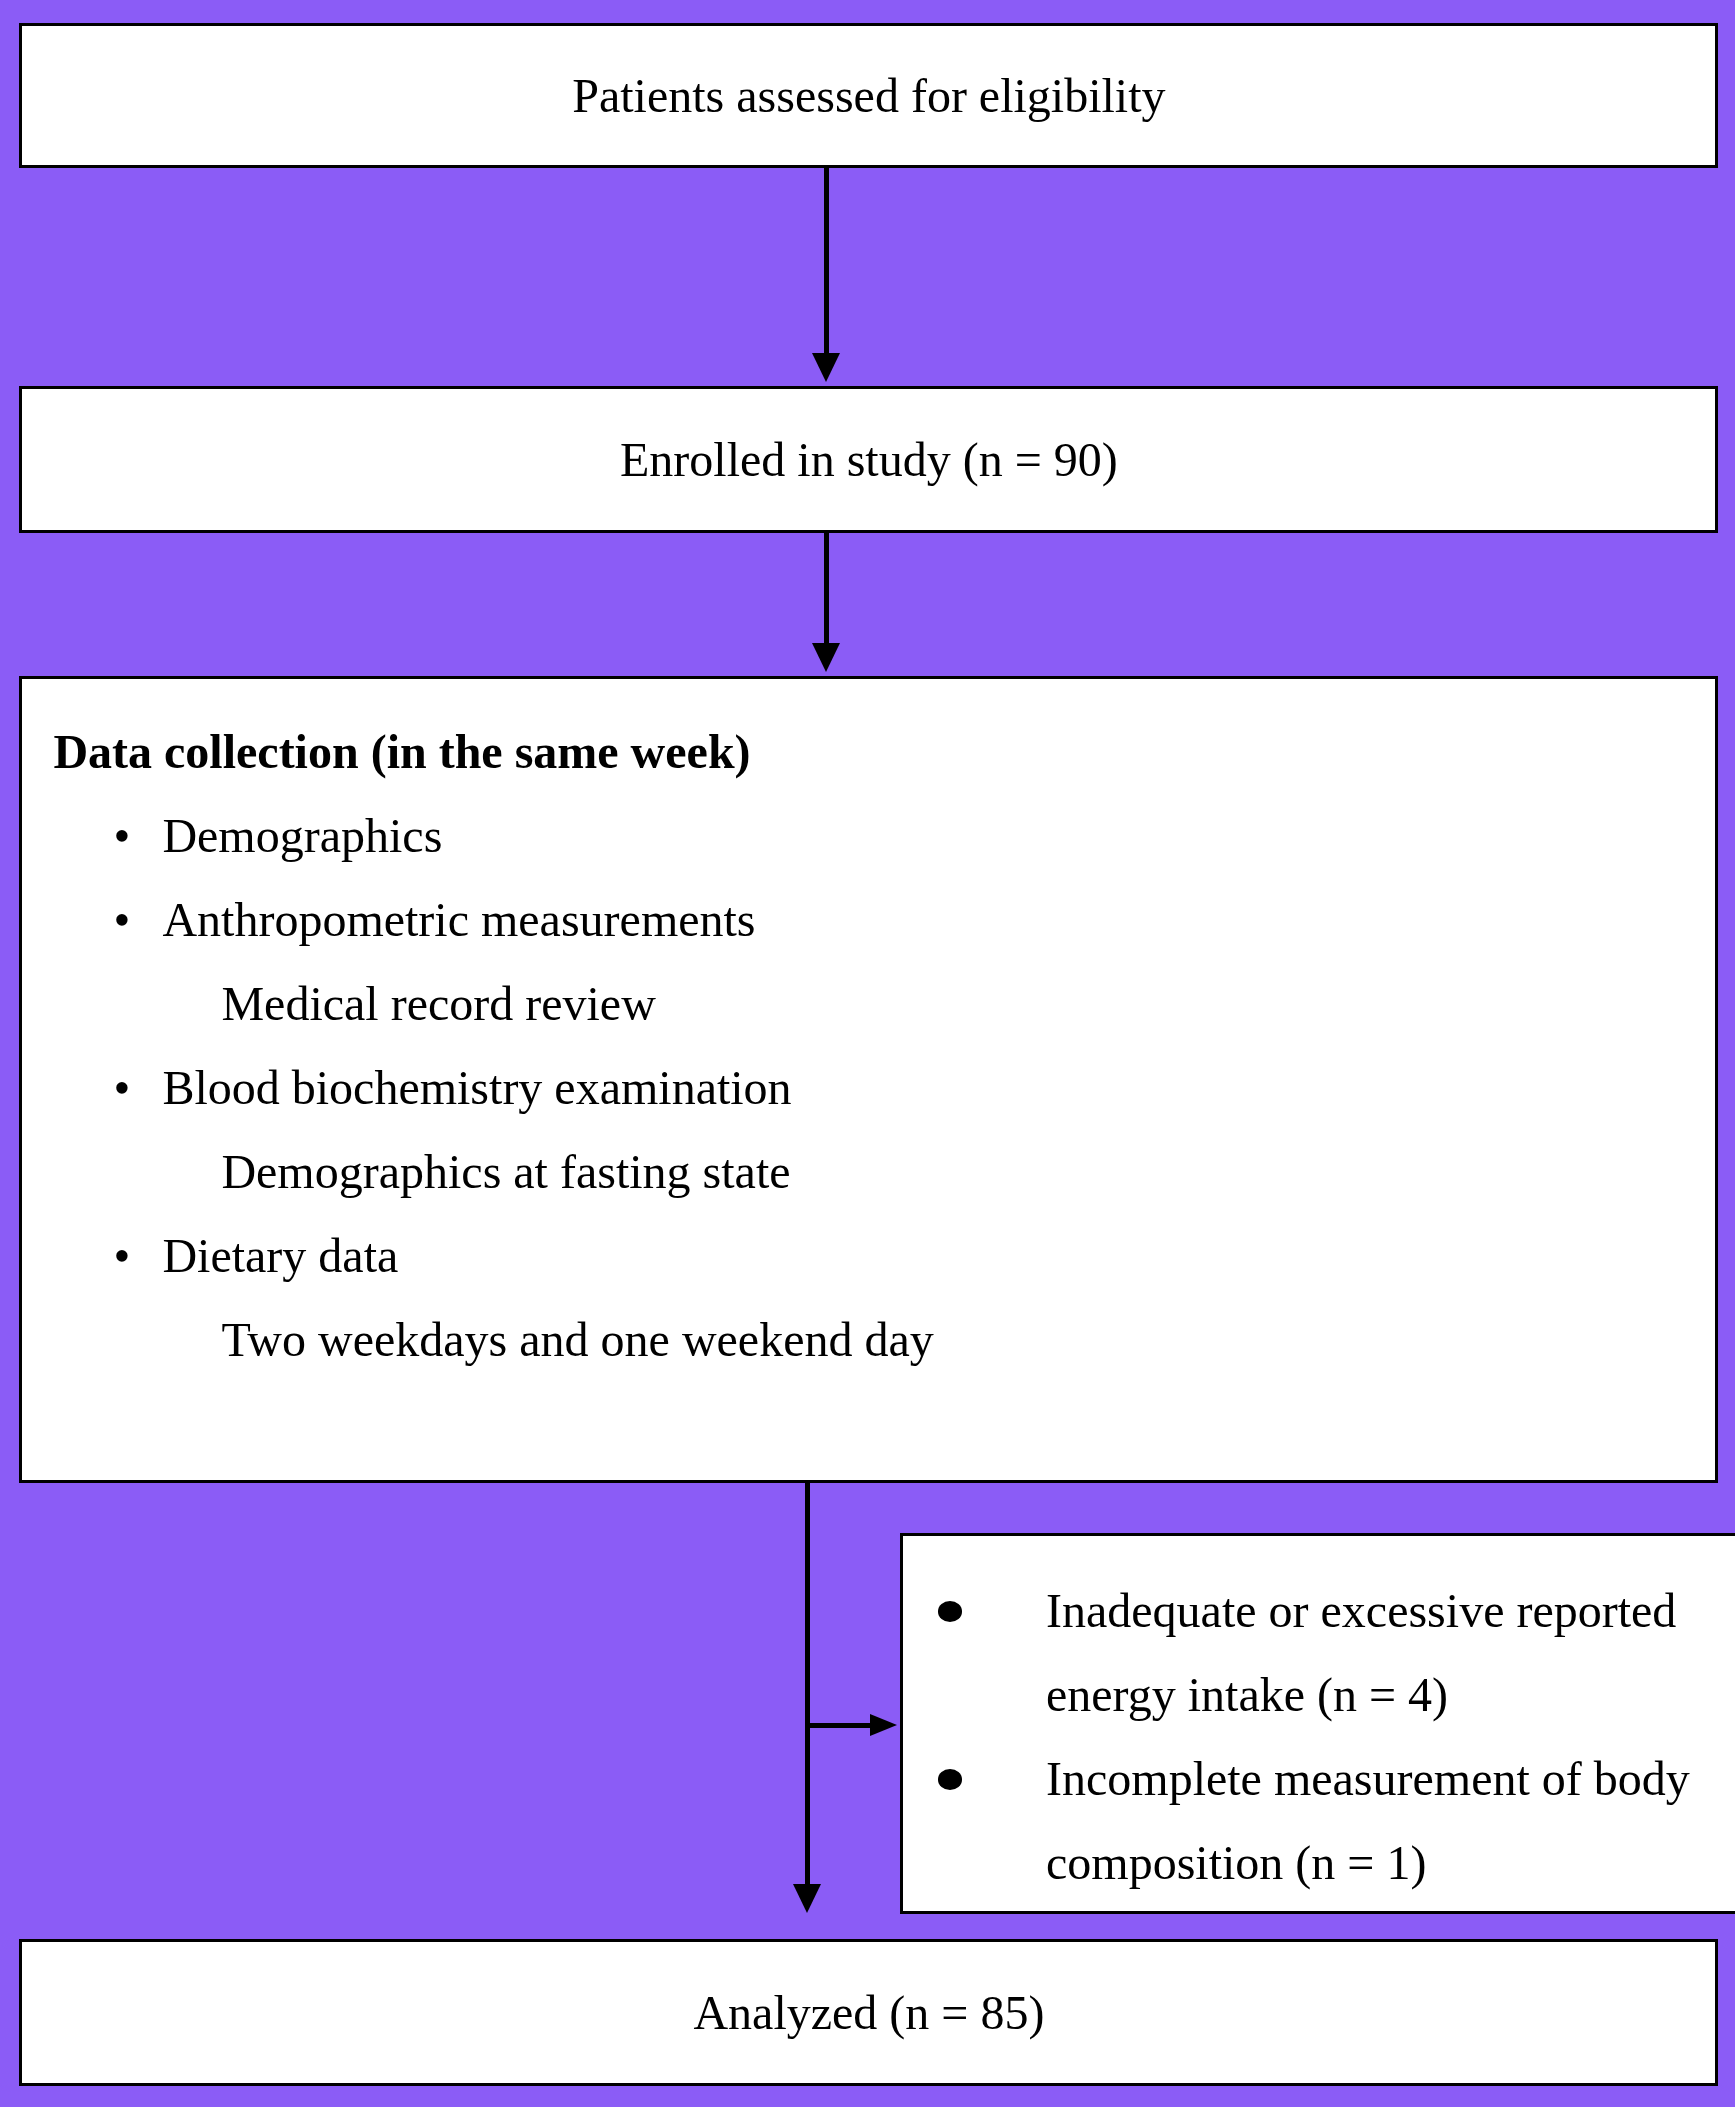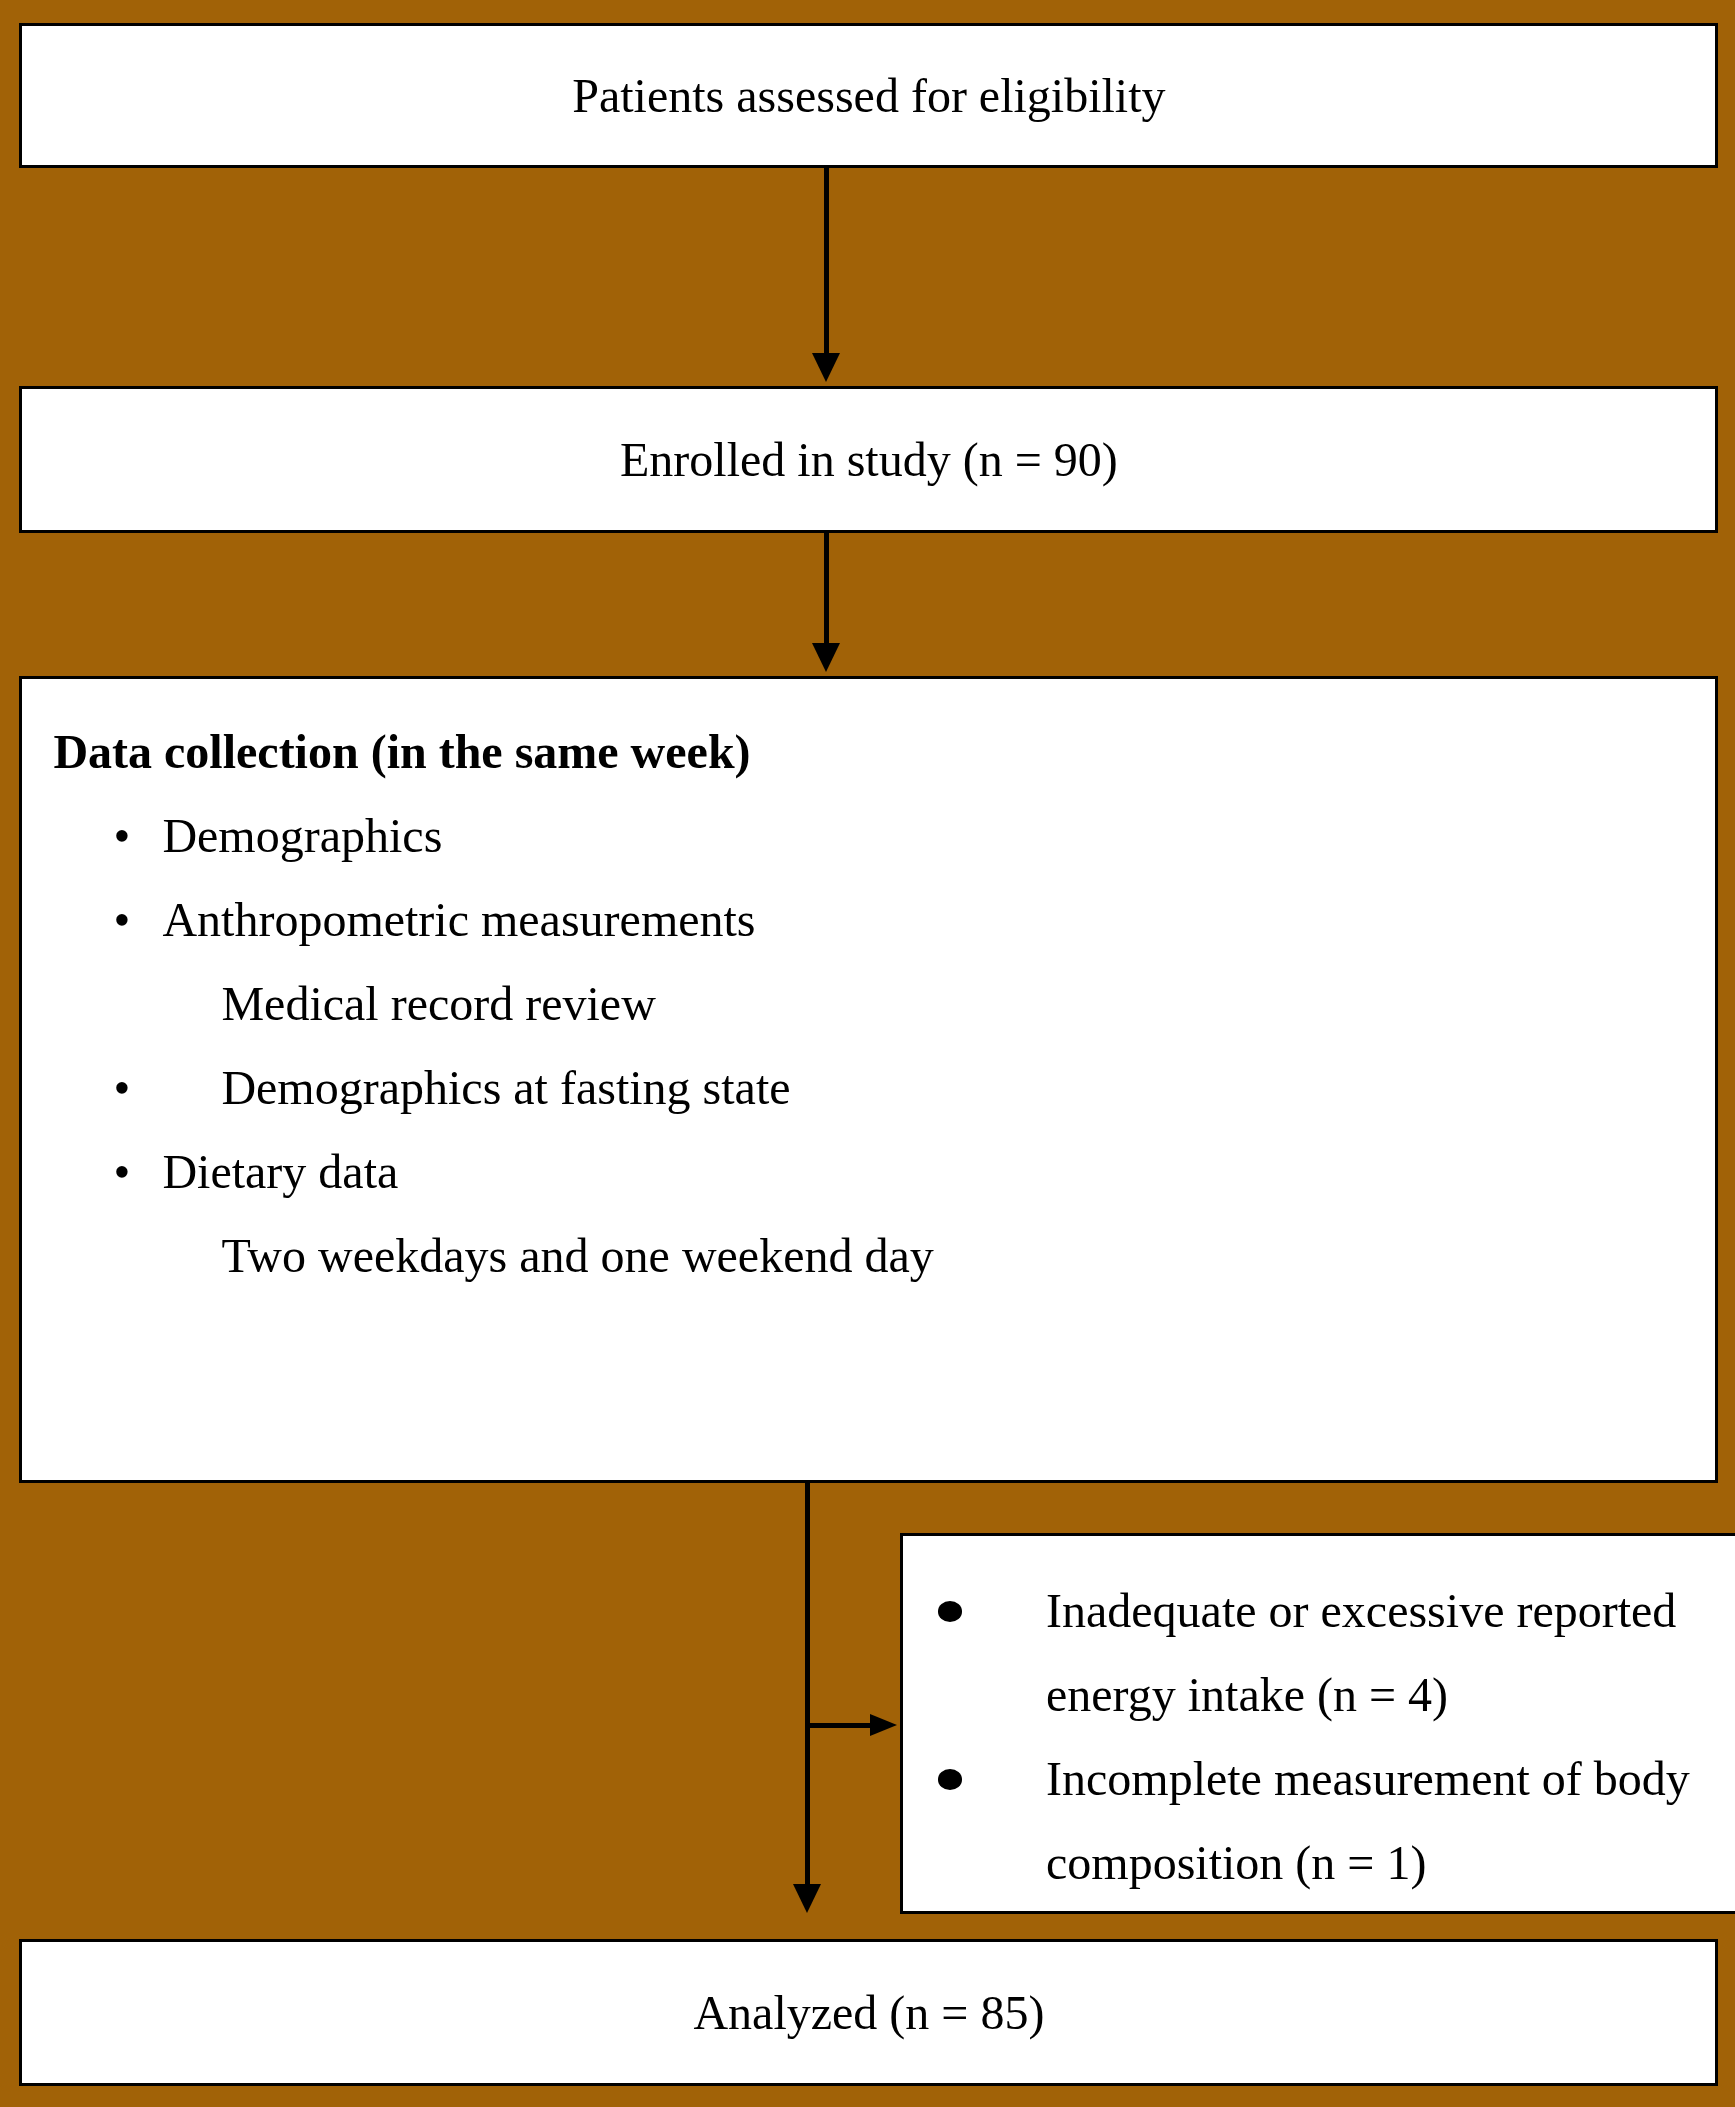--- a/index.html
+++ b/index.html
@@ -4,21 +4,21 @@
 <style>
   html, body {
     margin: 0;
     padding: 0;
     background: #ffffff;
   }
   .canvas {
     position: relative;
     width: 1735px;
     height: 2108px;
-    background: #a16207;
+    background: #8b5cf6;
     font-family: "Liberation Serif", "DejaVu Serif", serif;
     font-size: 48px;
     color: #000000;
     overflow: hidden;
   }
   .box {
     position: absolute;
     border: 3.9px solid #000000;
     background: #ffffff;
     box-sizing: border-box;
@@ -130,20 +130,21 @@
     </div>
 
     <div class="line dc-item">
       <span class="dc-bullet">•</span>
       <span>Anthropometric measurements</span>
     </div>
     <div class="line dc-detail">Medical record review</div>
 
     <div class="line dc-item">
       <span class="dc-bullet">•</span>
+      <span>Blood biochemistry examination</span>
     </div>
     <div class="line dc-detail">Demographics at fasting state</div>
 
     <div class="line dc-item">
       <span class="dc-bullet">•</span>
       <span>Dietary data</span>
     </div>
     <div class="line dc-detail">Two weekdays and one weekend day</div>
   </div>
 

